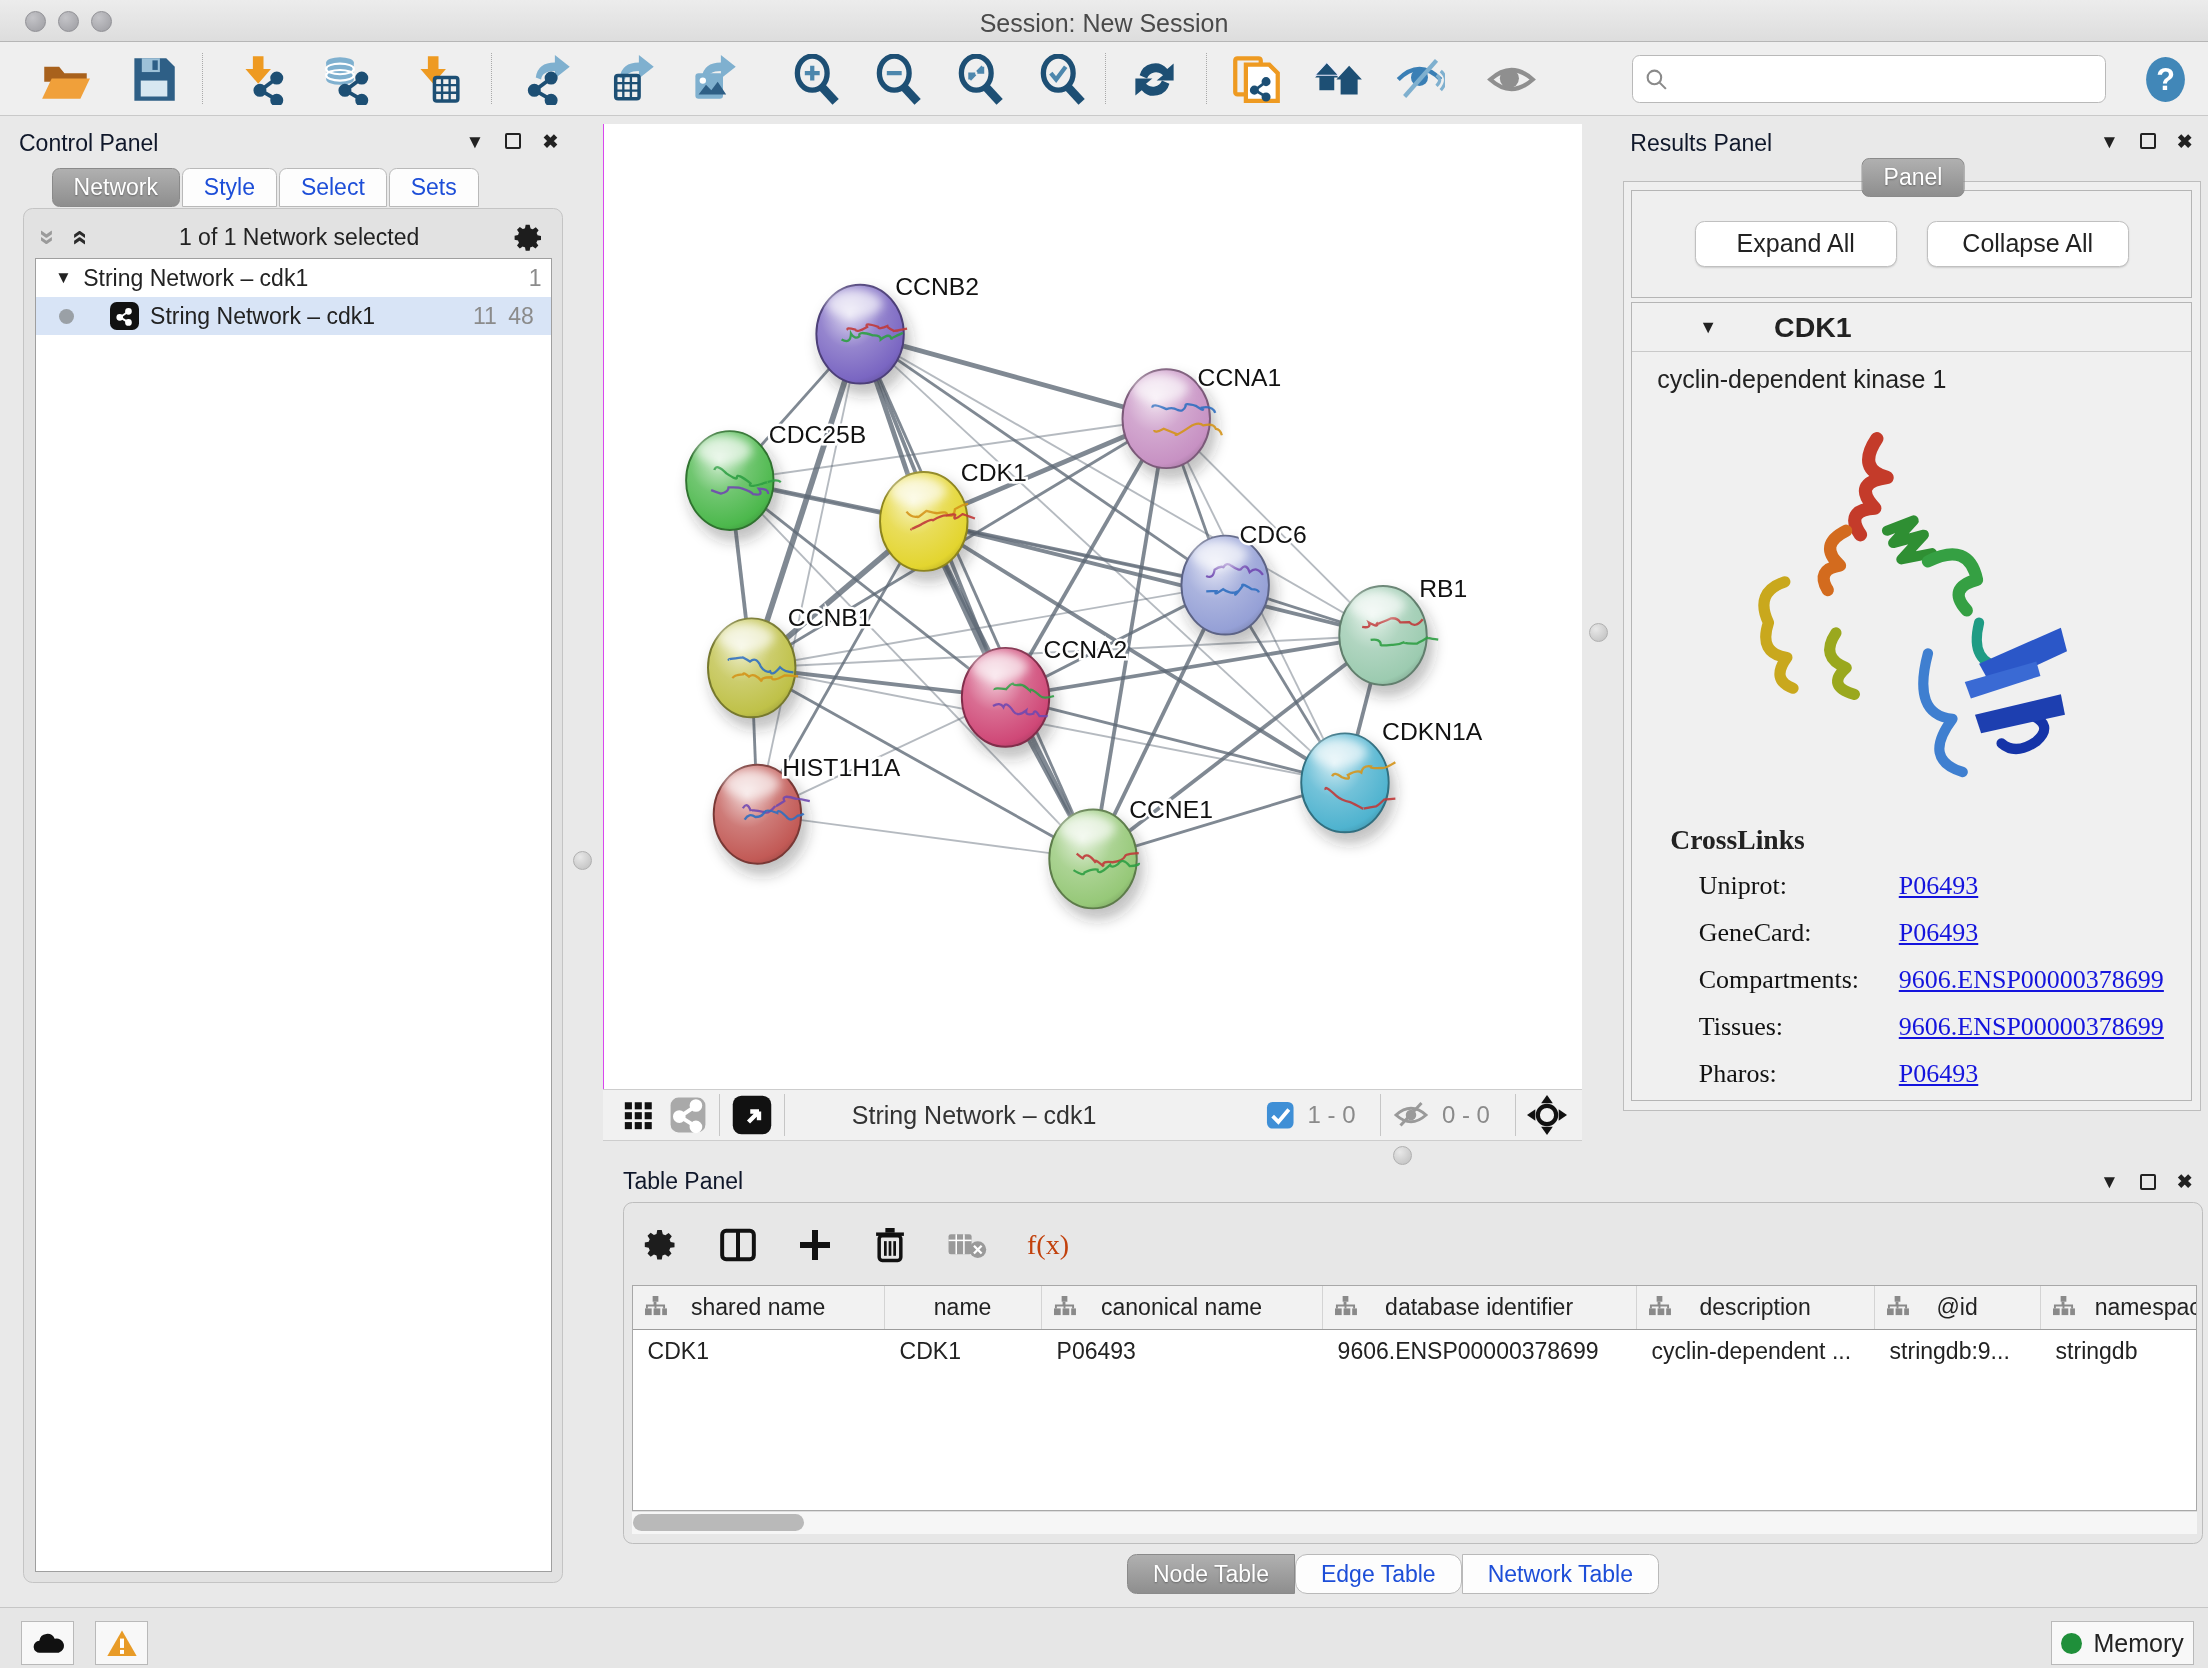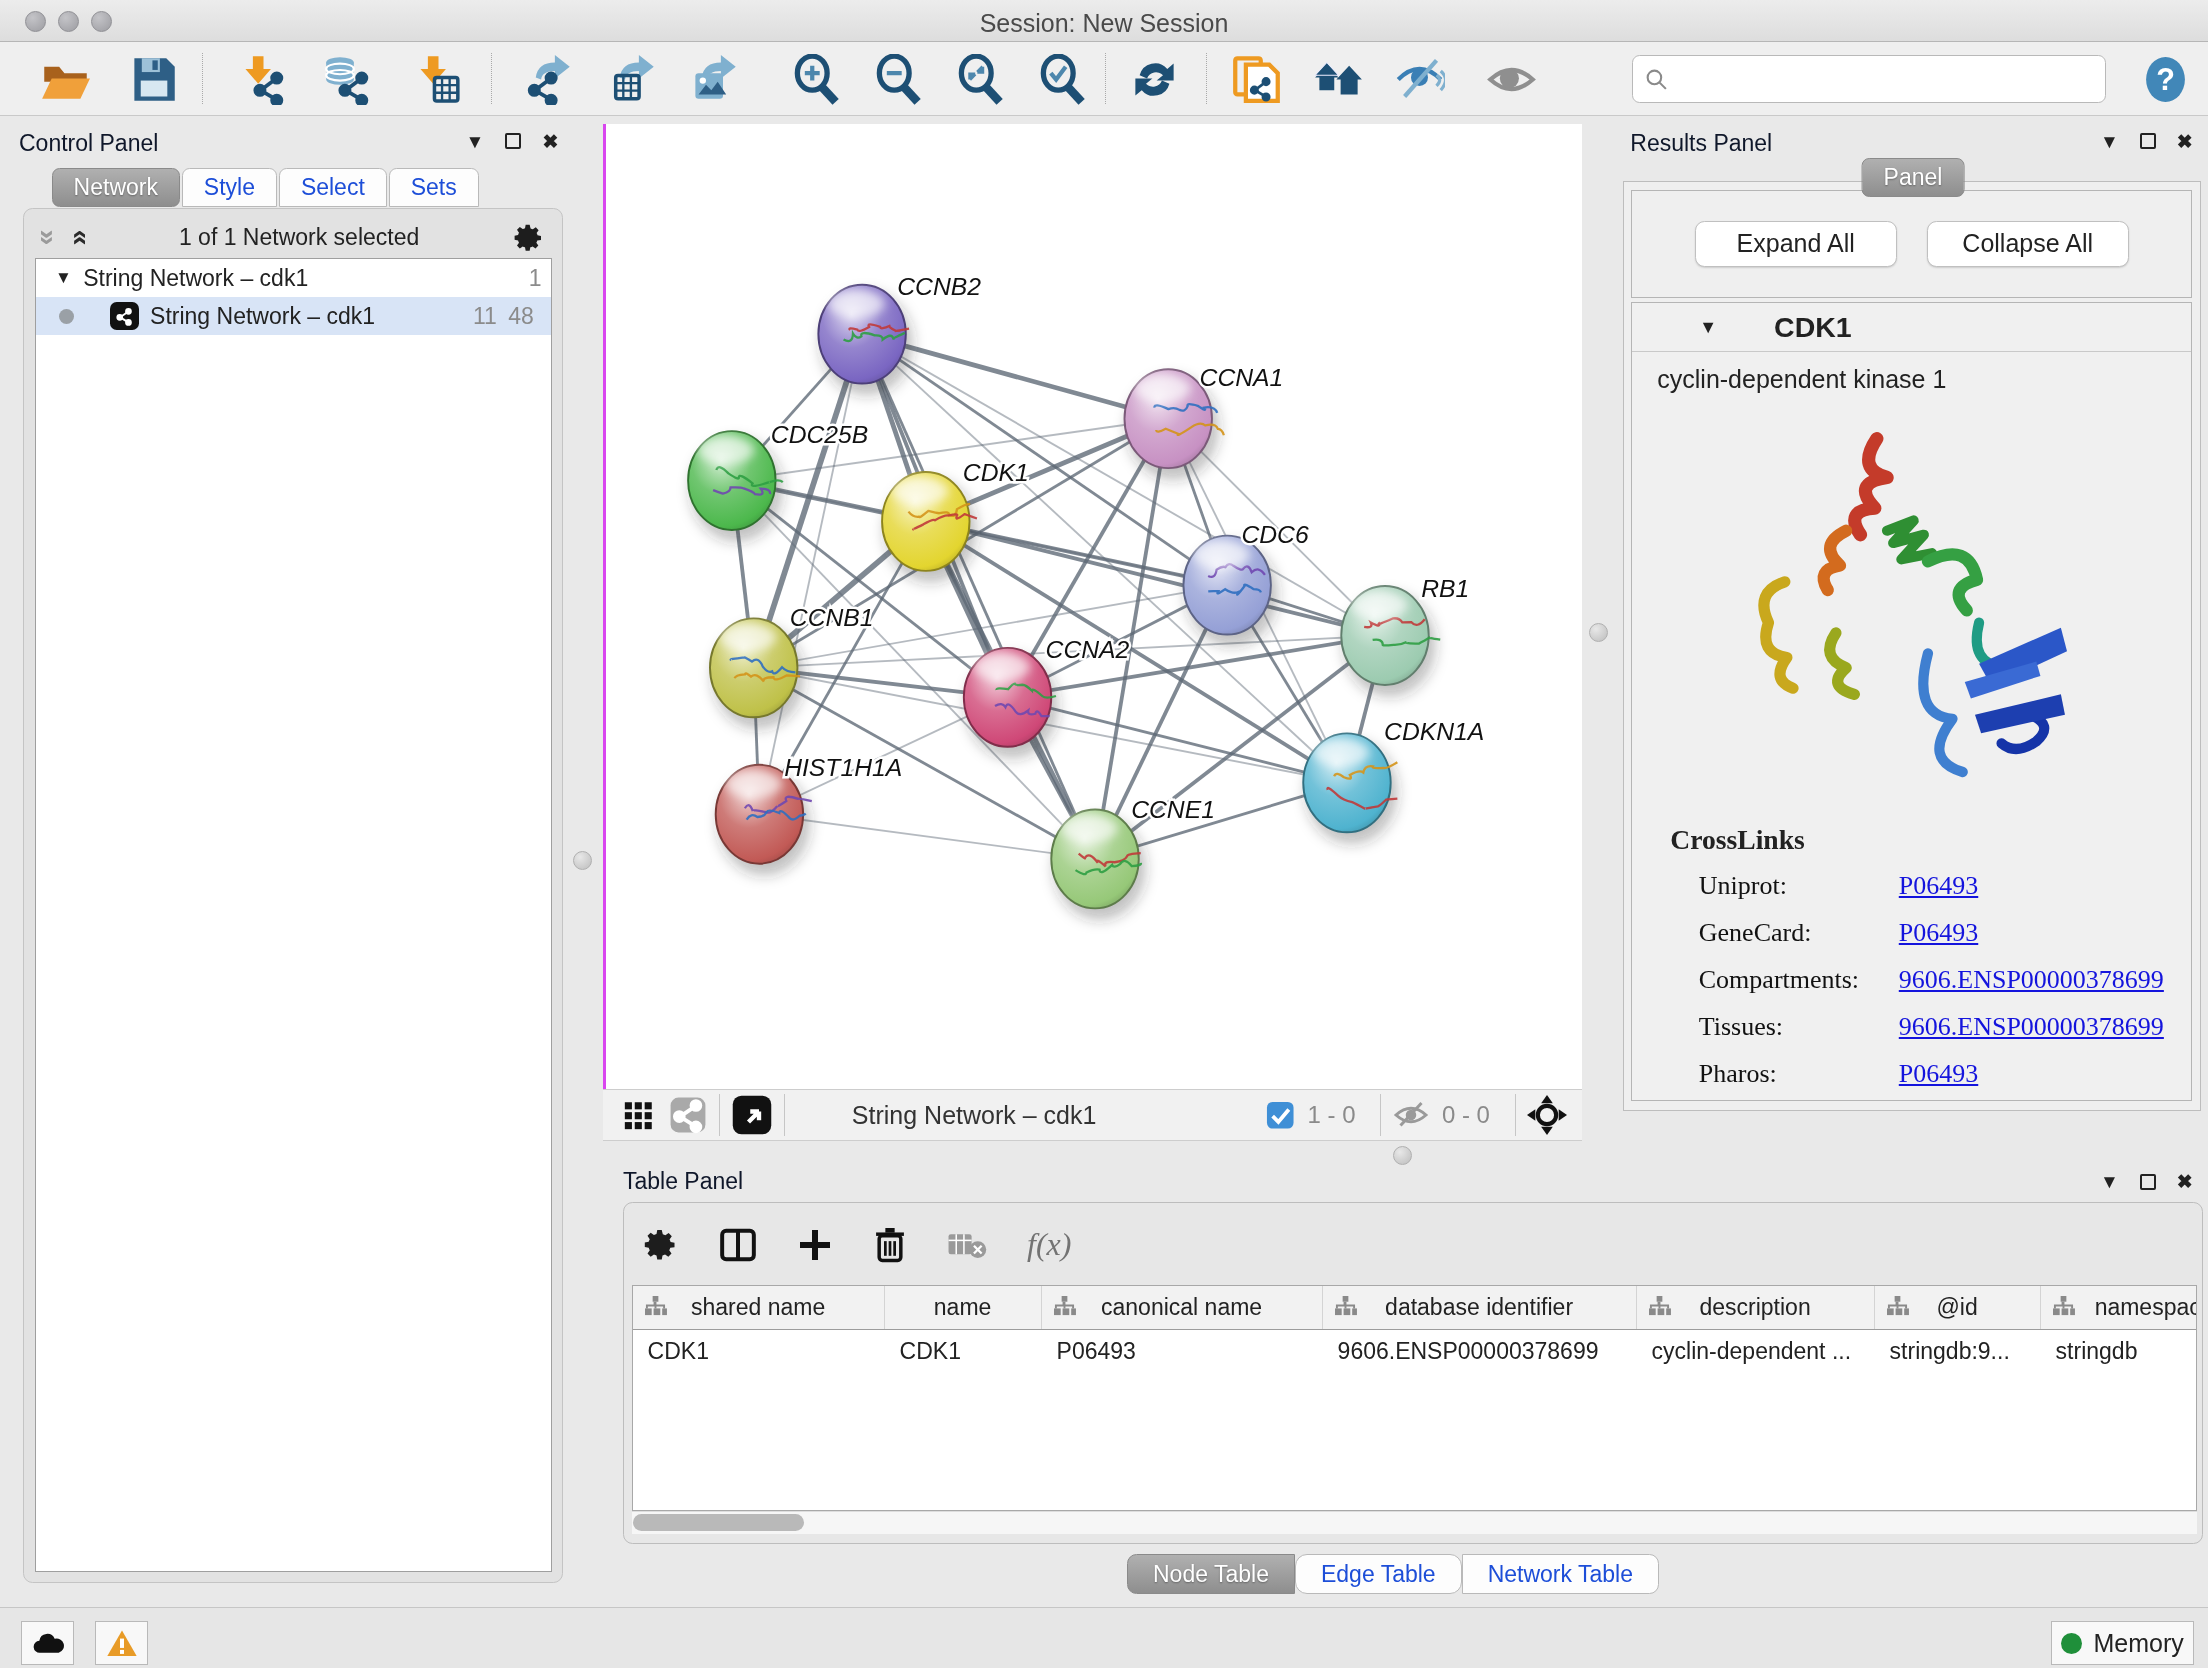--- a/index.html
+++ b/index.html
@@ -40,21 +40,21 @@
     border:1px solid #c4c4c4; border-radius:9.5px; }
   #cp-toolbar { left:0; top:7.6px; width:100%; height:42px; display:flex; align-items:center; padding:0 17px; }
   .chev { font-size:28.5px; font-weight:bold; display:inline-block; }
   #cp-list { left:11.4px; top:49px; width:517px; height:1314px; background:#fff; border:1px solid #9f9f9f; }
   .net-row { height:38px; display:flex; align-items:center; font-size:23px; gap:11.4px; padding:0 9.5px; }
   .net-row .num { color:#8b8b8b; }
   .share-badge { width:28.5px; height:28.5px; background:#111; border-radius:6.7px; flex:0 0 auto;
     display:flex; align-items:center; justify-content:center; }
 
   
-  #canvas { left:603px; top:124px; width:979px; height:965px; background:#fff; border-left:3px solid #d946ef;font-style:italic; }
+  #canvas { left:603px; top:124px; width:979px; height:965px; background:#fff; border-left:1px solid #d946ef; }
   #canvas-toolbar { left:603px; top:1089px; width:979px; height:52px; background:#f1f1f1;
     border-top:1px solid #cdcdcd; border-bottom:1px solid #cdcdcd; display:flex; align-items:center; }
   .ct-sep { width:0; height:42px; border-left:1px solid #c6c6c6; margin:0 11.4px; }
   .splitter-dot { width:19px; height:19px; border-radius:50%;
     background:radial-gradient(circle at 35% 30%, #e8e8e8, #bdbdbd); border:1px solid #b0b0b0; }
 
   
   #results-panel { left:1617px; top:124px; width:592px; height:1046px; }
   #rp-box { left:5.7px; top:57px; width:578px; height:930px; background:#efefef; border:1px solid #bdbdbd; }
   #rp-tab { left:50%; transform:translateX(-50%); top:34px; z-index:3; }
@@ -698,21 +698,21 @@
     <svg width="40" height="32" viewBox="0 0 52 40">
       <rect x="2" y="6" width="30" height="26" rx="3" fill="#9a9a9a"></rect>
       <g stroke="#fff" stroke-width="2">
           <line x1="2" y1="14" x2="32" y2="14"></line>
           <line x1="12" y1="6" x2="12" y2="32"></line>
           <line x1="22" y1="6" x2="22" y2="32"></line>
         </g>
       <circle cx="40" cy="26" r="11" fill="#9a9a9a"></circle>
       <path d="M35 21 l10 10 M45 21 l-10 10" stroke="#fff" stroke-width="3"></path>
     </svg>
-    <span style="font-family:'Liberation Serif',serif; font-style:italic; font-size:32px; color:#737373">f(x)</span>
+    <span style="font-family:'Liberation Serif',serif; font-size:28px; color:#c2410c">f(x)</span>
   </div>
   <div id="tp-table" class="abs">
     <div id="tp-header">
         <div class="th" style="width: 252px;">
           <svg class="tree-ic" width="23" height="21" viewBox="0 0 24 22">
             <g fill="#8a8a8a">
               <rect x="9" y="0" width="6" height="6"></rect>
               <rect x="1" y="13" width="7" height="7"></rect>
               <rect x="10" y="13" width="7" height="7"></rect>
               <rect x="19" y="13" width="5" height="7"></rect>

